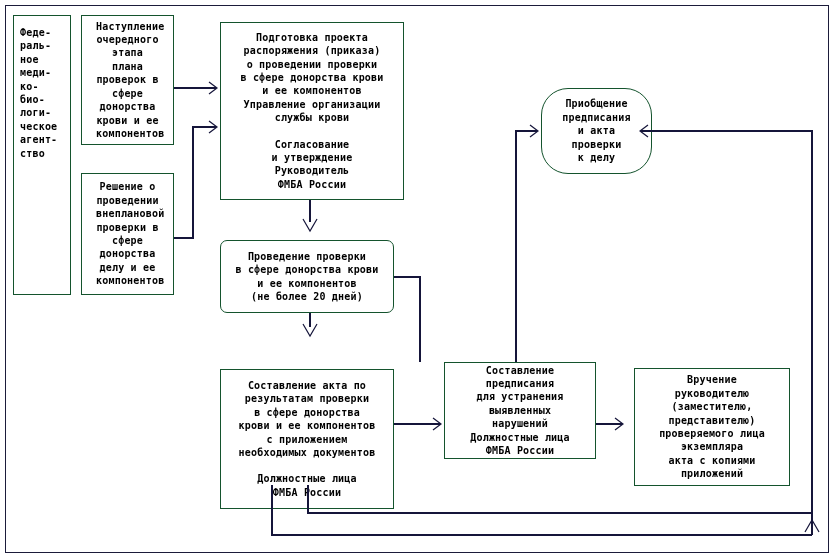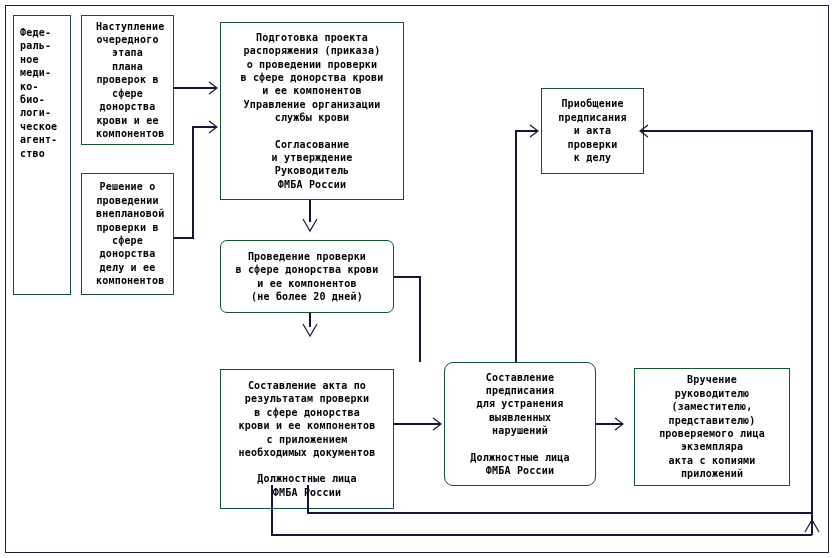--- a/index.html
+++ b/index.html
@@ -103,42 +103,42 @@
 результатам проверки
 в сфере донорства
 крови и ее компонентов
 с приложением
 необходимых документов</span>
     <span class="gap"></span>
     <span class="seg">Должностные лица
 ФМБА России</span>
   </div>
 
-  <div class="box" style="left:444px;top:362px;width:152px;height:124px;border-radius:9px;">
+  <div class="box" style="left:444px;top:362px;width:152px;height:97px;">
     <span class="seg">Составление
 предписания
 для устранения
 выявленных
 нарушений</span>
     <span class="gap"></span>
     <span class="seg">Должностные лица
 ФМБА России</span>
   </div>
 
   <div class="box" style="left:626px;top:368px;width:156px;height:118px;margin-left:8px;">
     <span class="seg">Вручение руководителю
 (заместителю,
 представителю)
 проверяемого лица
 экземпляра
 акта с копиями
 приложений</span>
   </div>
 
-  <div class="box" style="left:541px;top:88px;width:103px;height:86px;">
+  <div class="box" style="left:541px;top:88px;width:111px;height:86px;border-radius:27px;">
     <span class="seg">Приобщение
 предписания
 и акта
 проверки
 к делу</span>
   </div>
 
   <svg id="wires" viewBox="0 0 834 558">
 
     <g>

